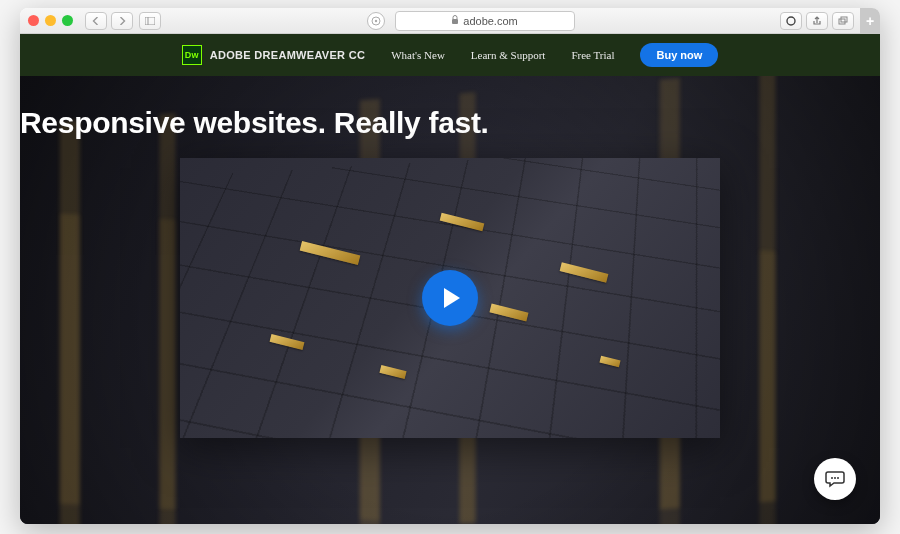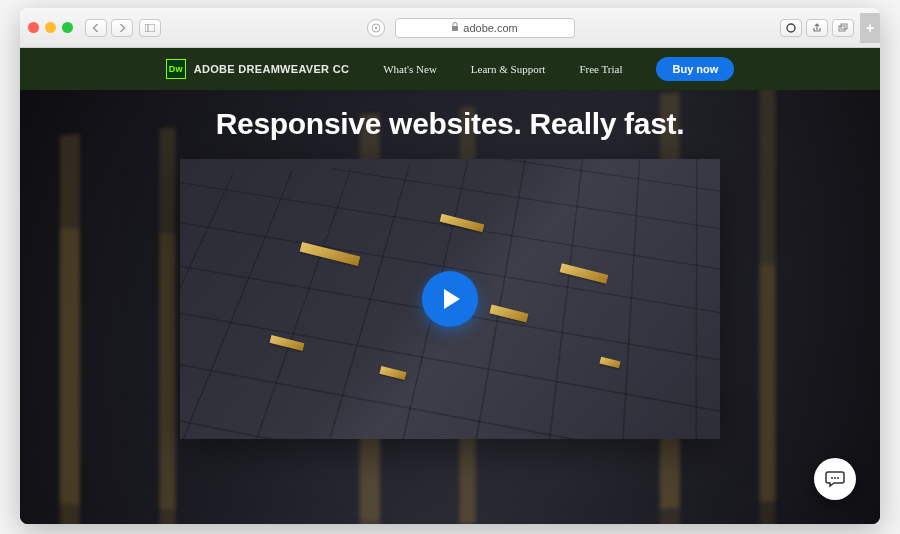--- a/index.html
+++ b/index.html
@@ -17,21 +17,21 @@
     margin: 8px auto 0;
     background: #fff;
     border-radius: 8px;
     box-shadow: 0 8px 30px rgba(0,0,0,0.25);
     overflow: hidden;
     display: flex;
     flex-direction: column;
   }
   
   .browser-toolbar {
-    height: 40px;
+    height: 26px;
     background: linear-gradient(#f7f7f7,#e9e9e9);
     border-bottom: 1px solid #d0d0d0;
     display: flex;
     align-items: center;
     padding: 0 8px;
     gap: 6px;
   }
   .traffic-lights { display: flex; gap: 6px; margin-right: 6px; }
   .tl { width: 11px; height: 11px; border-radius: 50%; }
   .tl.red { background: #ff5f57; }
@@ -104,21 +104,21 @@
   .hero-bg::before { inset: 60px 0 0 0; transform: skewY(-4deg); }
   .hero-bg::after { inset: 200px 0 0 0; transform: skewY(3deg); opacity:0.12; }
 
   .site-nav {
     position: relative;
     height: 42px;
     background: #1e3017;
     display: flex;
     align-items: center;
     justify-content: center;
-    gap: 34px;
+    gap: 26px;
     font-size: 11px;
     color: #e8e8e8;
     z-index: 5;
   }
   .brand {
     display: flex; align-items: center; gap: 8px;
     font-weight: 700; letter-spacing: 0.3px;
   }
   .dw-logo {
     width: 20px; height: 20px;
@@ -134,23 +134,22 @@
     padding: 6px 16px;
     border-radius: 14px;
     font-size: 11px;
     font-weight: 600;
     cursor: pointer;
   }
 
   .hero-text {
     position: relative;
     z-index: 4;
-    text-align: center;
     color: #fff;
-    padding-top: 17px;
+    padding-top: 30px;
   }
   .hero-text h1 {
     font-size: 30px;
     font-weight: 700;
     letter-spacing: -0.3px;
   }
   .hero-text p {
     margin-top: 10px;
     font-size: 12px;
     color: #d0d0d0;

